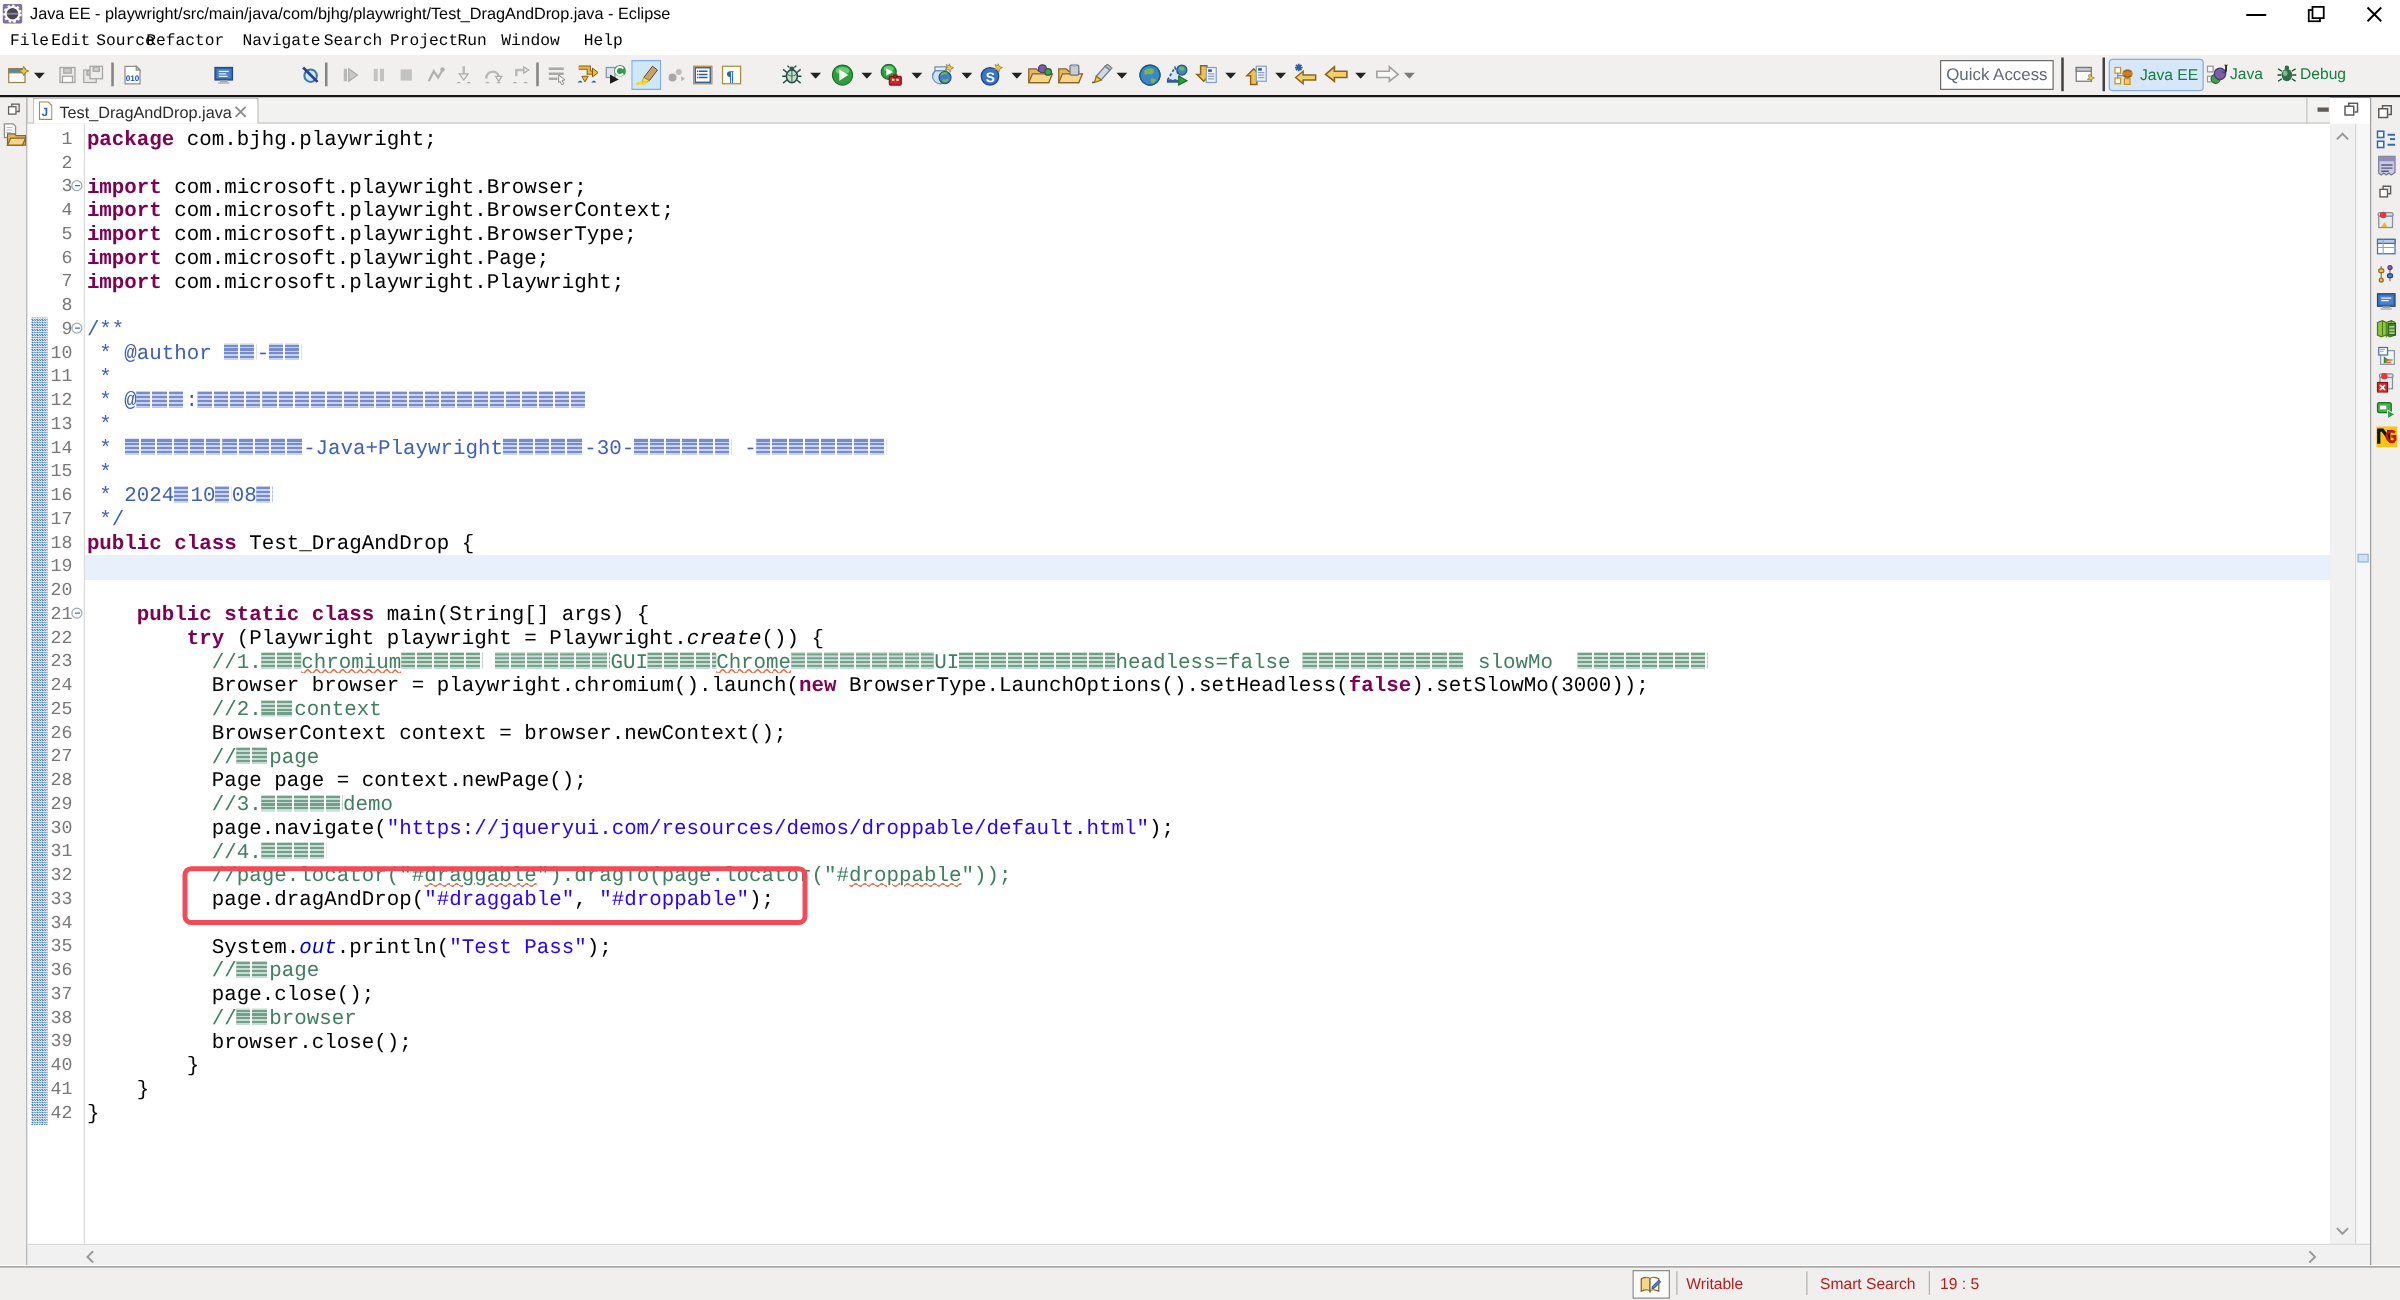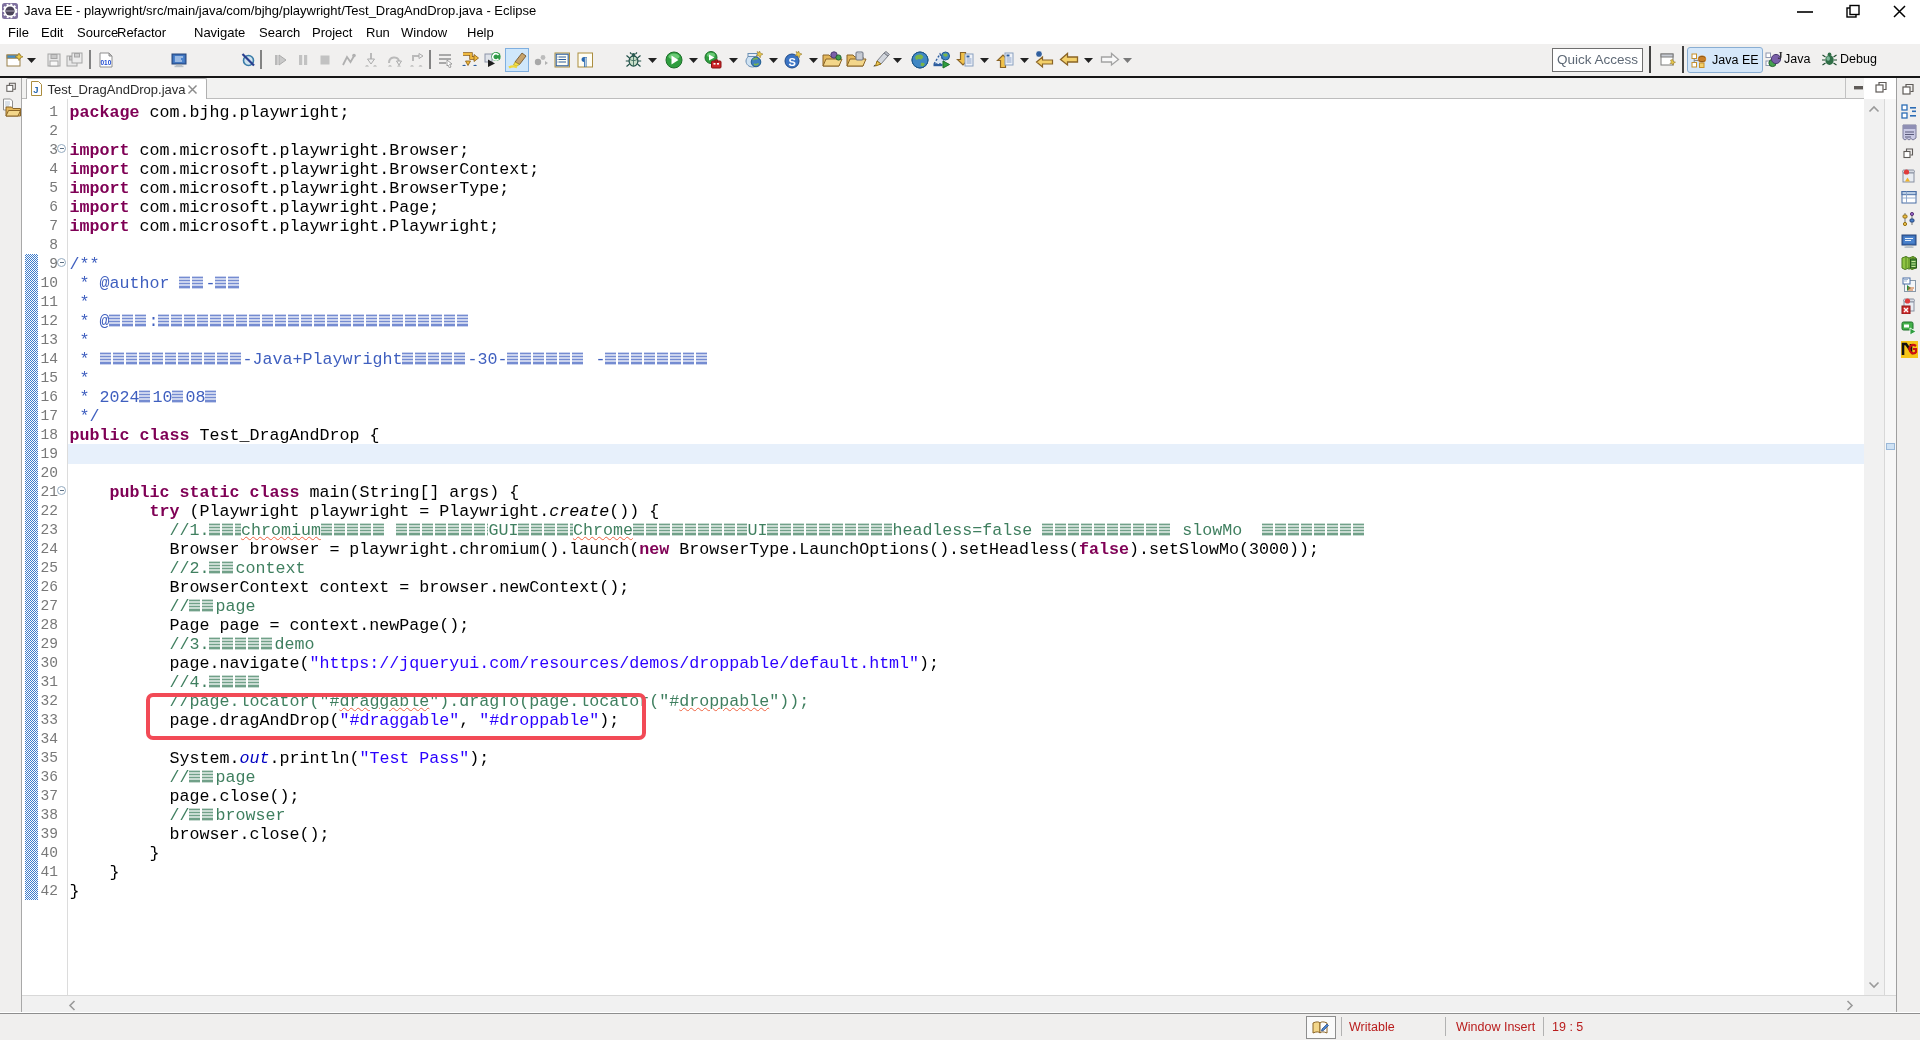--- a/index.html
+++ b/index.html
@@ -1,27 +1,27 @@
 <!DOCTYPE html>
 <html><head><meta charset="utf-8"><style>
 * { margin:0; padding:0; box-sizing:border-box; }
 html,body { width:1920px; height:1040px; overflow:hidden; background:#fff;
   font-family:"Liberation Sans",sans-serif; }
 .abs { position:absolute; }
 #titlebar { position:absolute; left:0; top:0; width:1920px; height:22px; background:#fff; }
 #title-text { position:absolute; left:24px; top:3px; font-size:13px; color:#000; }
 #menubar { position:absolute; left:0; top:22px; width:1920px; height:22px; background:#fff; }
-#menubar span { position:absolute; top:3px; font-size:13px; color:#000; }
+#menubar span { position:absolute; top:3px; font-size:13px; color:#000;font-family:Liberation Mono, monospace; }
 #toolbar { position:absolute; left:0; top:44px; width:1920px; height:32px; background:#f1f0ef; }
 #toolbar-line { position:absolute; left:0; top:76px; width:1920px; height:2px; background:#161616; }
 .sep { position:absolute; top:6px; width:2px; height:19px; background:#838383; }
 .sepd { position:absolute; top:2px; width:2px; height:27px; background:#434343; }
 #qa { position:absolute; left:1552px; top:4px; width:91px; height:24px; background:#fff;
   border:1px solid #6f6f6f; font-size:13.5px; color:#5e6976; text-align:center; line-height:22px;}
-.pbtn { position:absolute; top:3px; height:26px; font-size:12.5px; color:#000000; }
+.pbtn { position:absolute; top:3px; height:26px; font-size:12.5px; color:#15803d; }
 #tabstrip { position:absolute; left:22px; top:78px; width:1842px; height:21px; background:#f2f2f1;
   border-bottom:1px solid #bdbdbd; }
 #tab1 { position:absolute; left:4px; top:0; width:181px; height:21px; background:#fff;
   border:1px solid #b0b0b0; border-bottom:none; border-radius:2px 2px 0 0; }
 #tab1 .lbl { position:absolute; left:20.5px; top:2.5px; font-size:13px; color:#2b2b2b; }
 #leftstrip { position:absolute; left:0; top:78px; width:22px; height:934px; background:#f0efee;
   border-right:1px solid #a8a8a8; }
 #rightstrip { position:absolute; left:1896px; top:78px; width:24px; height:934px; background:#f0efee;
   border-left:1px solid #9f9f9f; }
 #vscroll { position:absolute; left:1864px; top:99px; width:20px; height:896px; background:#f1f1f1; }
@@ -540,18 +540,18 @@
 </div>
 <div id="statusbar">
 <div class="abs" style="left:1306px;top:2px;width:30px;height:23px;background:#fafafa;border:1px solid #8e8e8e;">
 <svg class="abs" style="left:5px;top:3px" width="17" height="16" viewBox="0 0 17 16">
 <path d="M1 3c3-1.5 6-1.5 7 0v10c-1-1.5-4-1.5-7 0z" fill="#f3d68a" stroke="#8a6426"></path>
 <path d="M8 3c1-1.5 4-1.5 7 0v10c-3-1.5-6-1.5-7 0z" fill="#fdfdfd" stroke="#8a6426"></path>
 <path d="M10 9l5-5 1.5 1.5-5 5-2 .5z" fill="#4a82cc" stroke="#26477e" stroke-width=".7"></path>
 </svg>
 </div>
 <div class="st" style="left:1349px">Writable</div>
-<div class="st" style="left:1456px">Window Insert</div>
+<div class="st" style="left:1456px">Smart Search</div>
 <div class="st" style="left:1552px">19 : 5</div>
 </div>
 <div class="ssep" style="left:1341px"></div>
 <div class="ssep" style="left:1445px"></div>
 <div class="ssep" style="left:1543px"></div>
 
 </body></html>

